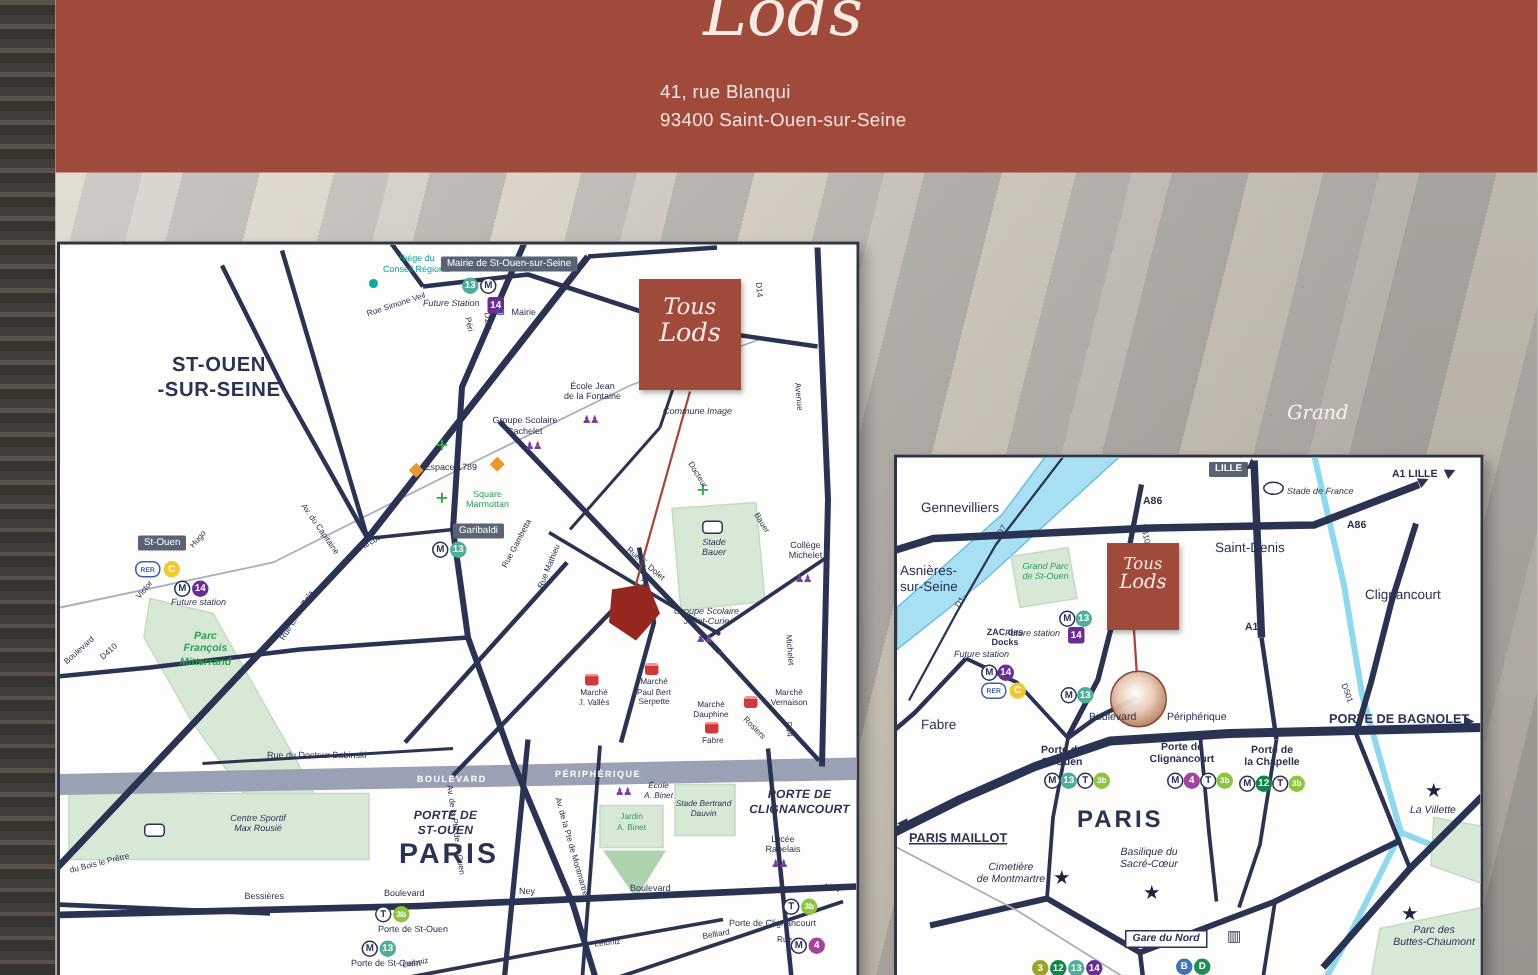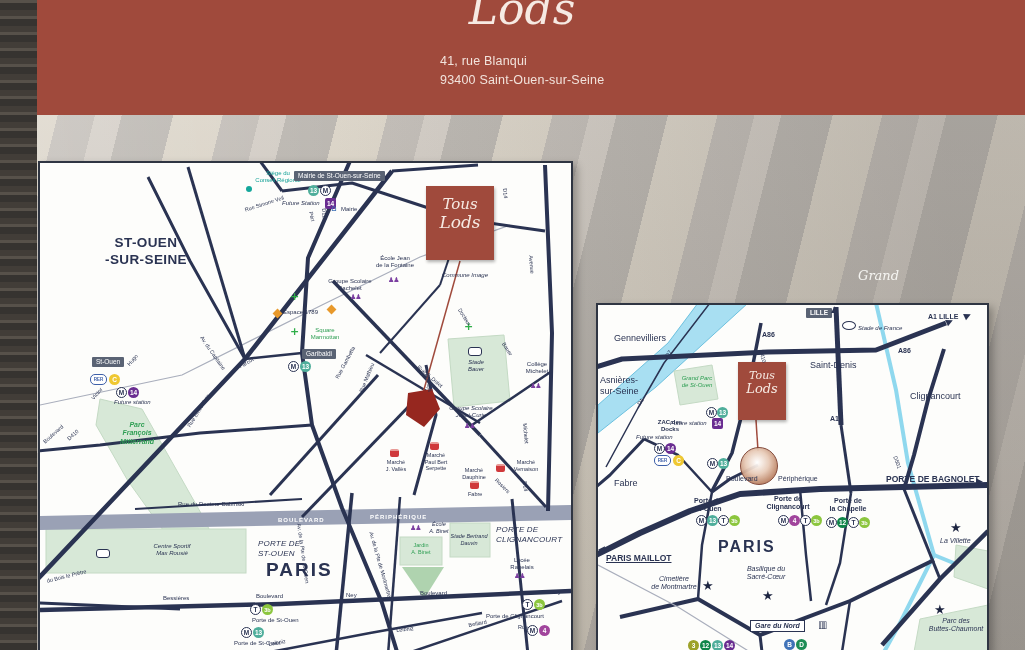--- a/index.html
+++ b/index.html
@@ -30,21 +30,21 @@
   #map2{left:596px;top:303px;width:389px;height:347px;}
   .map svg{position:absolute;left:0;top:0;}
   
   .m-lbl{position:absolute;color:#2A3352;font-size:6.5px;line-height:1.2;white-space:pre-line;
     transform-origin:left top;}
   .s55{font-size:5.5px;}.s6{font-size:6px;}.s7{font-size:7px;}
   .b{font-weight:bold;}.i{font-style:italic;}.ctr{text-align:center;}
   .grn{color:#2E9E53;}.teal{color:#12A096;}.wht{color:#fff;}
   .city{font-weight:bold;font-size:13.5px;letter-spacing:.4px;text-align:center;line-height:1.25;}
   .bigcity{font-weight:normal;font-size:9px;}
-  .porte{font-weight:normal;font-style:italic;font-size:8px;letter-spacing:.2px;line-height:1.2;}
+  .porte{font-weight:bold;font-style:italic;font-size:8px;letter-spacing:.2px;text-align:center;line-height:1.2;}
   .paris1{font-weight:bold;font-size:19px;letter-spacing:2px;}
   .paris2{font-weight:bold;font-size:16px;letter-spacing:2px;}
   .tag{position:absolute;background:#5A6374;color:#fff;font-size:6.5px;padding:1px 4px 2px;
     border-radius:1px;white-space:nowrap;}
   .gare-box{position:absolute;border:1px solid #2A3352;background:#fff;color:#2A3352;
     padding:1px 4px 2px;font-size:7px;font-weight:bold;font-style:italic;white-space:nowrap;}
   
   .bdg{position:absolute;width:11px;height:11px;border-radius:50%;display:flex;align-items:center;
     justify-content:center;font-size:6.5px;font-weight:bold;color:#fff;box-sizing:border-box;}
   .bdg.m{background:#fff;color:#2A3352;border:1.3px solid #2A3352;}

